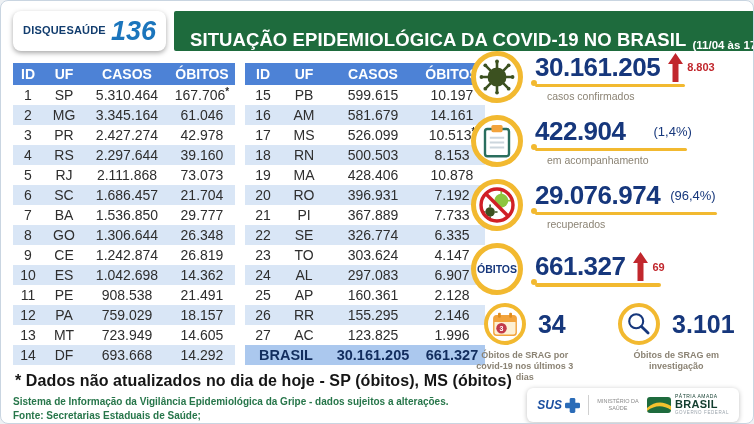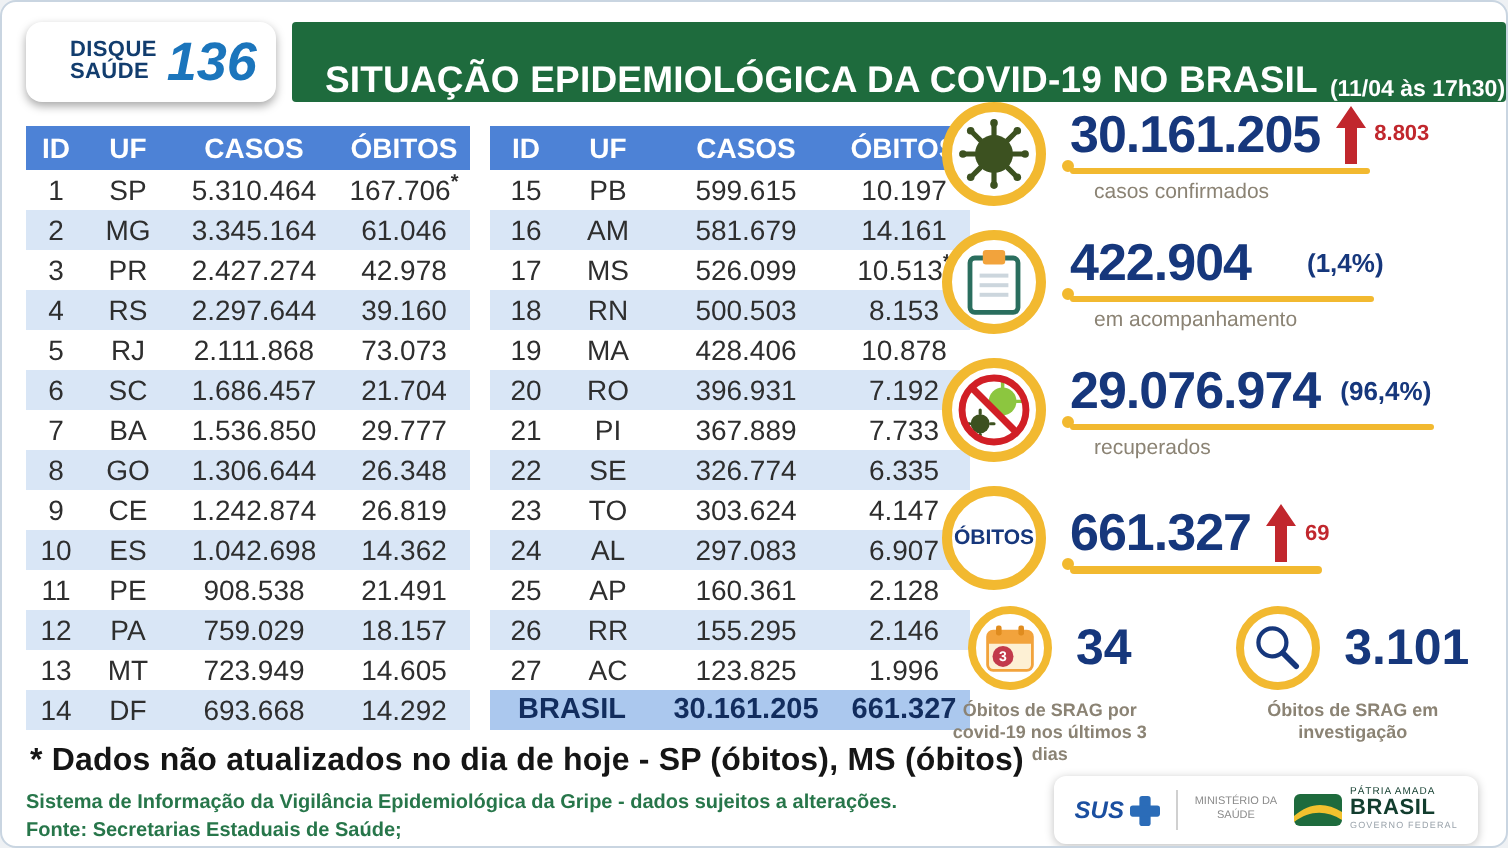--- a/index.html
+++ b/index.html
@@ -9,21 +9,21 @@
     position: relative; width: 754px; height: 424px;
     background: #ffffff; border: 1px solid #c9d5e1; border-radius: 8px;
     overflow: hidden; padding: 10px 12px 6px 12px;
   }
   
   .header { display: flex; align-items: stretch; height: 40px; }
   .dial-badge {
     background:#fff; border-radius: 8px; box-shadow: 0 2px 5px rgba(0,0,0,.35);
     display:flex; align-items:center; padding: 2px 10px; gap: 5px; z-index: 2;
   }
-  .dial-words { display:flex; flex-direction:column; line-height: 1.02; margin-left: 12px; }
+  .dial-words { display:flex; flex-direction:row; line-height: 1.02; }
   .dial-words span { font-size: 11px; font-weight: bold; color:#123d6e; letter-spacing:.2px; }
   .dial-number { font-size: 27px; font-weight: bold; font-style: italic; color:#1b75bc;text-align:right; }
   .banner {
     flex: 1; background: #1e6b3d; margin-left: 8px; border-radius: 2px;
     display:flex; align-items:flex-end; padding: 0 0 0 16px; white-space: nowrap;
   }
   .banner-title { color:#fff; font-weight:bold; font-size: 18.5px; letter-spacing:.1px; }
   .banner-time { color:#fff; font-weight:bold; font-size: 11.5px; margin-left: 6px; }
   
   .content { position: relative; margin-top: 12px; display:flex; gap: 10px; }
@@ -46,21 +46,21 @@
   .stat { display:flex; align-items:center; height: 64px; }
   .ring {
     flex:none; width: 52px; height: 52px; border-radius:50%;
     border: 5px solid #f2b930; background:#fff;
     display:flex; align-items:center; justify-content:center;
   }
   .ring-label { font-size: 10.5px; font-weight:bold; color:#16377c; }
   .stat-body { margin-left: 12px; }
   .line1 { display:flex; align-items:center; }
   .value { font-size: 26px; font-weight:bold; color:#16377c; letter-spacing:-.5px; }
-  .pct   { font-size: 13px; font-weight:bold; color:#16377c; margin-left: 28px; }
+  .pct   { font-size: 13px; font-weight:normal; color:#16377c; margin-left: 28px; }
   .delta { font-size: 11px; font-weight:bold; color:#c1272d; margin-left: 4px; }
   .arrow-svg { margin-left: 8px; }
   .underline { position:relative; height: 3.5px; background:#f2b930; border-radius:2px; margin-top:1px; }
   .u1 { width: 150px; } .u2 { width: 152px; } .u3 { width: 182px; } .u4 { width: 126px; }
   .dot {
     position:absolute; left:-4px; top:-4px; width:5px; height:5px;
     border:3px solid #f2b930; border-radius:50%; background:#fff;
   }
   .slabel { font-size: 10.5px; color:#8b8374; margin: 3px 0 0 12px; }
   

